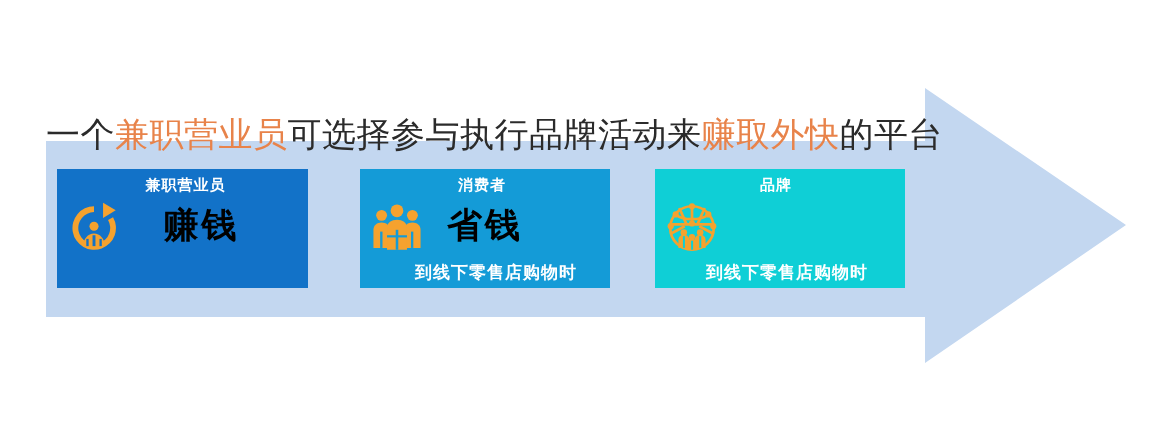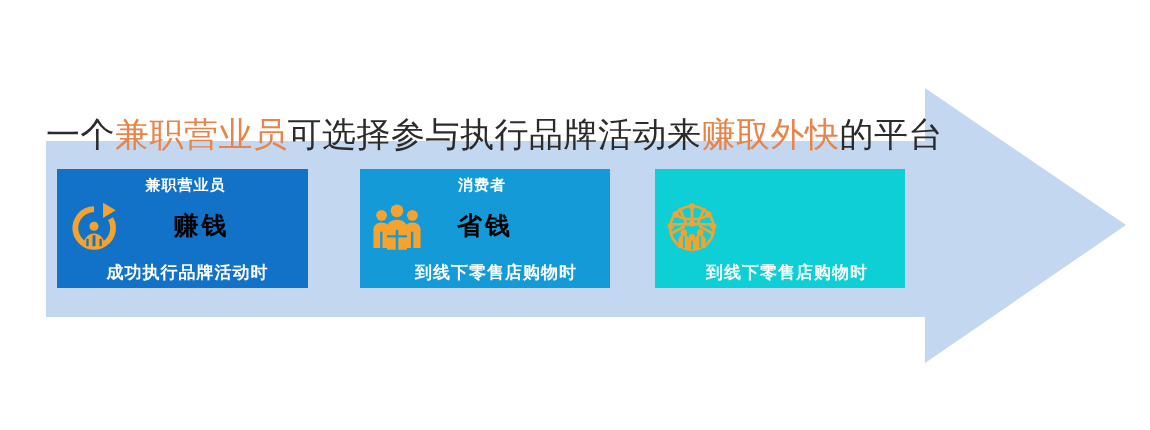--- a/index.html
+++ b/index.html
@@ -73,21 +73,21 @@
   .card-2 .card-header { padding-right: 6px; }
   .card-3 .card-header { padding-right: 8px; }
 
   .card-main {
     position: absolute;
     top: 40px;
     left: 0;
     right: 0;
     text-align: center;
     color: #000000;
-    font-size: 25px;
+    font-size: 35px;
     line-height: 34px;
     font-weight: bold;
     letter-spacing: 3px;
   }
   .card-1 .card-main { padding-left: 38px; }
   .card-2 .card-main { }
   .card-3 .card-main { padding-left: 30px; }
 
   .card-footer {
     position: absolute;
@@ -138,21 +138,20 @@
           <circle cx="32" cy="30" r="5"></circle>
           <path d="M20 52 c0-8 5.4-14 12-14 s12 6 12 14 z"></path>
           <rect x="30.4" y="40" width="3.2" height="12" fill="#1272C8"></rect>
           <rect x="23.5" y="44" width="2.6" height="8" fill="#1272C8"></rect>
           <rect x="38" y="44" width="2.6" height="8" fill="#1272C8"></rect>
         </g>
       </svg>
     </div>
     <div class="card-header">兼职营业员</div>
     <div class="card-main">赚钱</div>
-    <div class="card-footer">成功执行品牌活动时</div>
   </div>
 
   <div class="card card-2" style="background:#149BD7;">
     <div class="card-icon">
       <svg viewBox="0 0 64 64" aria-hidden="true">
         <g fill="#F5A22E">
           <circle cx="15" cy="18" r="6"></circle>
           <path d="M6 54 V34 c0-5 4-8 9-8 s9 3 9 8 v20 z"></path>
           <circle cx="49" cy="18" r="6"></circle>
           <path d="M40 54 V34 c0-5 4-8 9-8 s9 3 9 8 v20 z"></path>
@@ -197,16 +196,17 @@
           <circle cx="32" cy="42" r="3.4"></circle>
           <path d="M26.5 56 V49 c0-3.2 2.5-5.2 5.5-5.2 s5.5 2 5.5 5.2 v7 z"></path>
         </g>
         <g fill="#0FCFD6">
           <rect x="22" y="41" width="2.2" height="13"></rect>
           <rect x="40" y="41" width="2.2" height="13"></rect>
           <rect x="31" y="46" width="2.2" height="10"></rect>
         </g>
       </svg>
     </div>
+    <div class="card-header">品牌</div>
     <div class="card-footer">到线下零售店购物时</div>
   </div>
 
 </div>
 
 </body></html>

